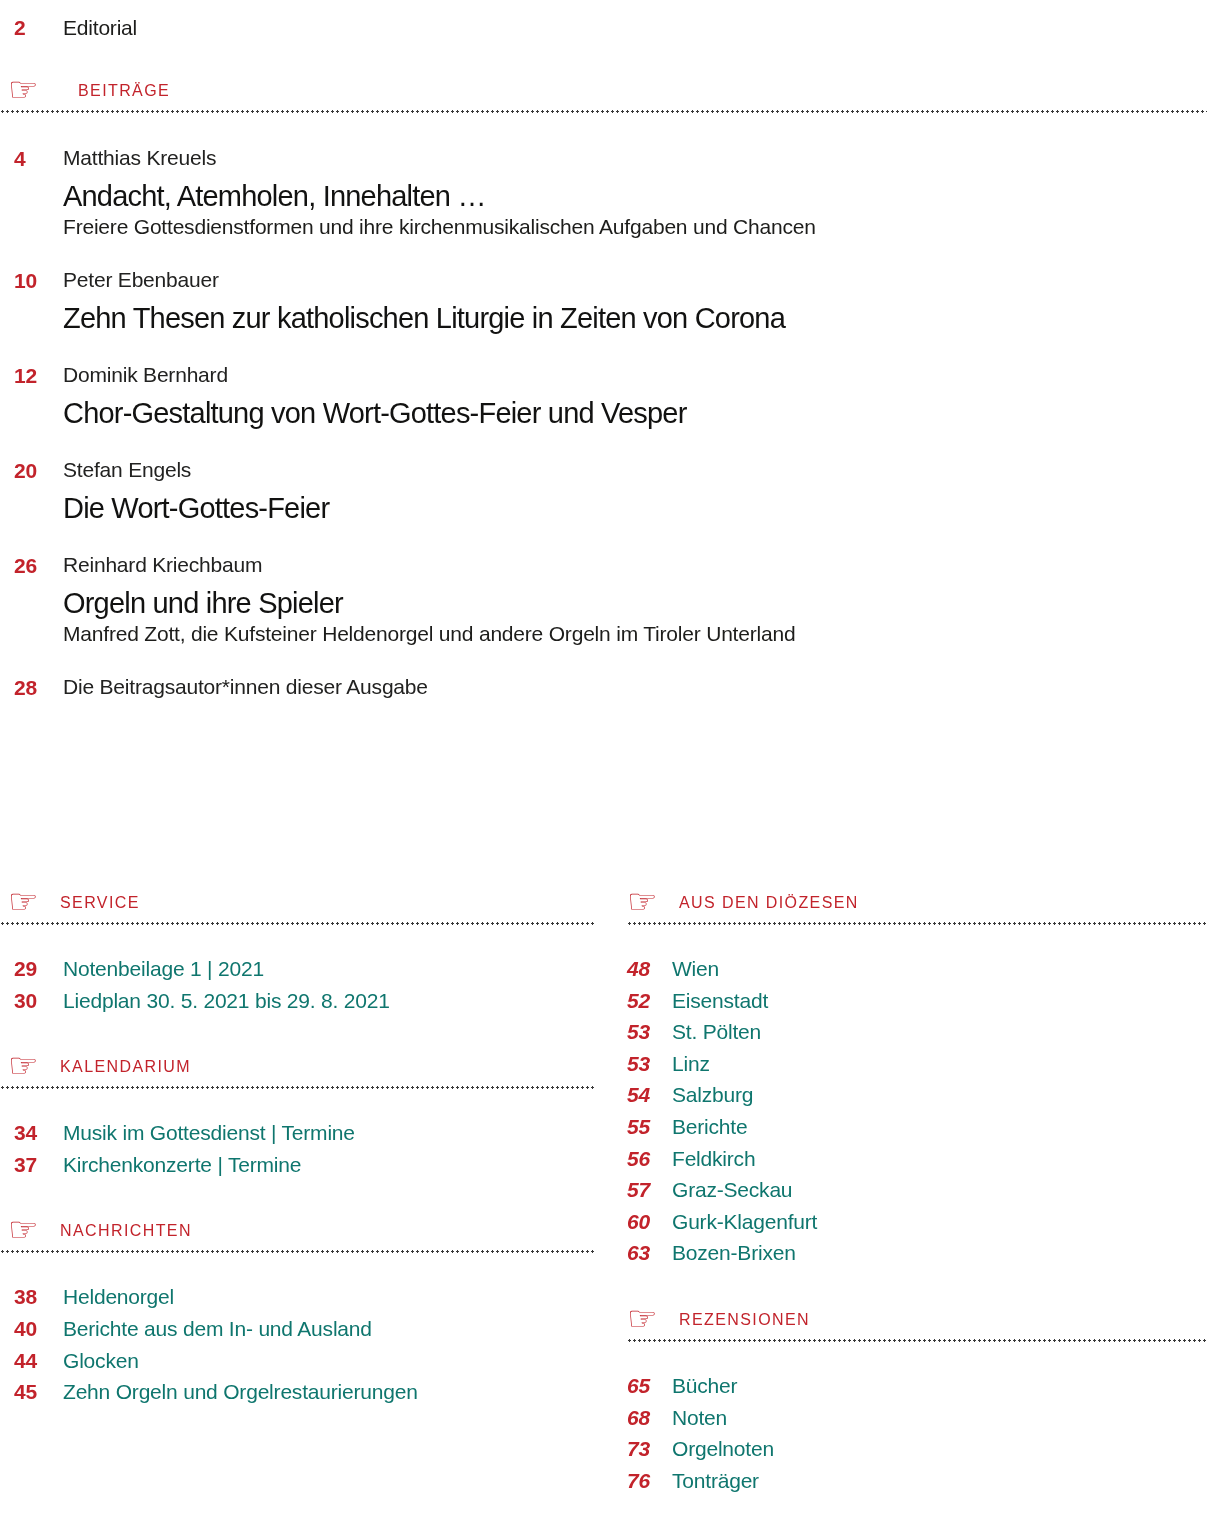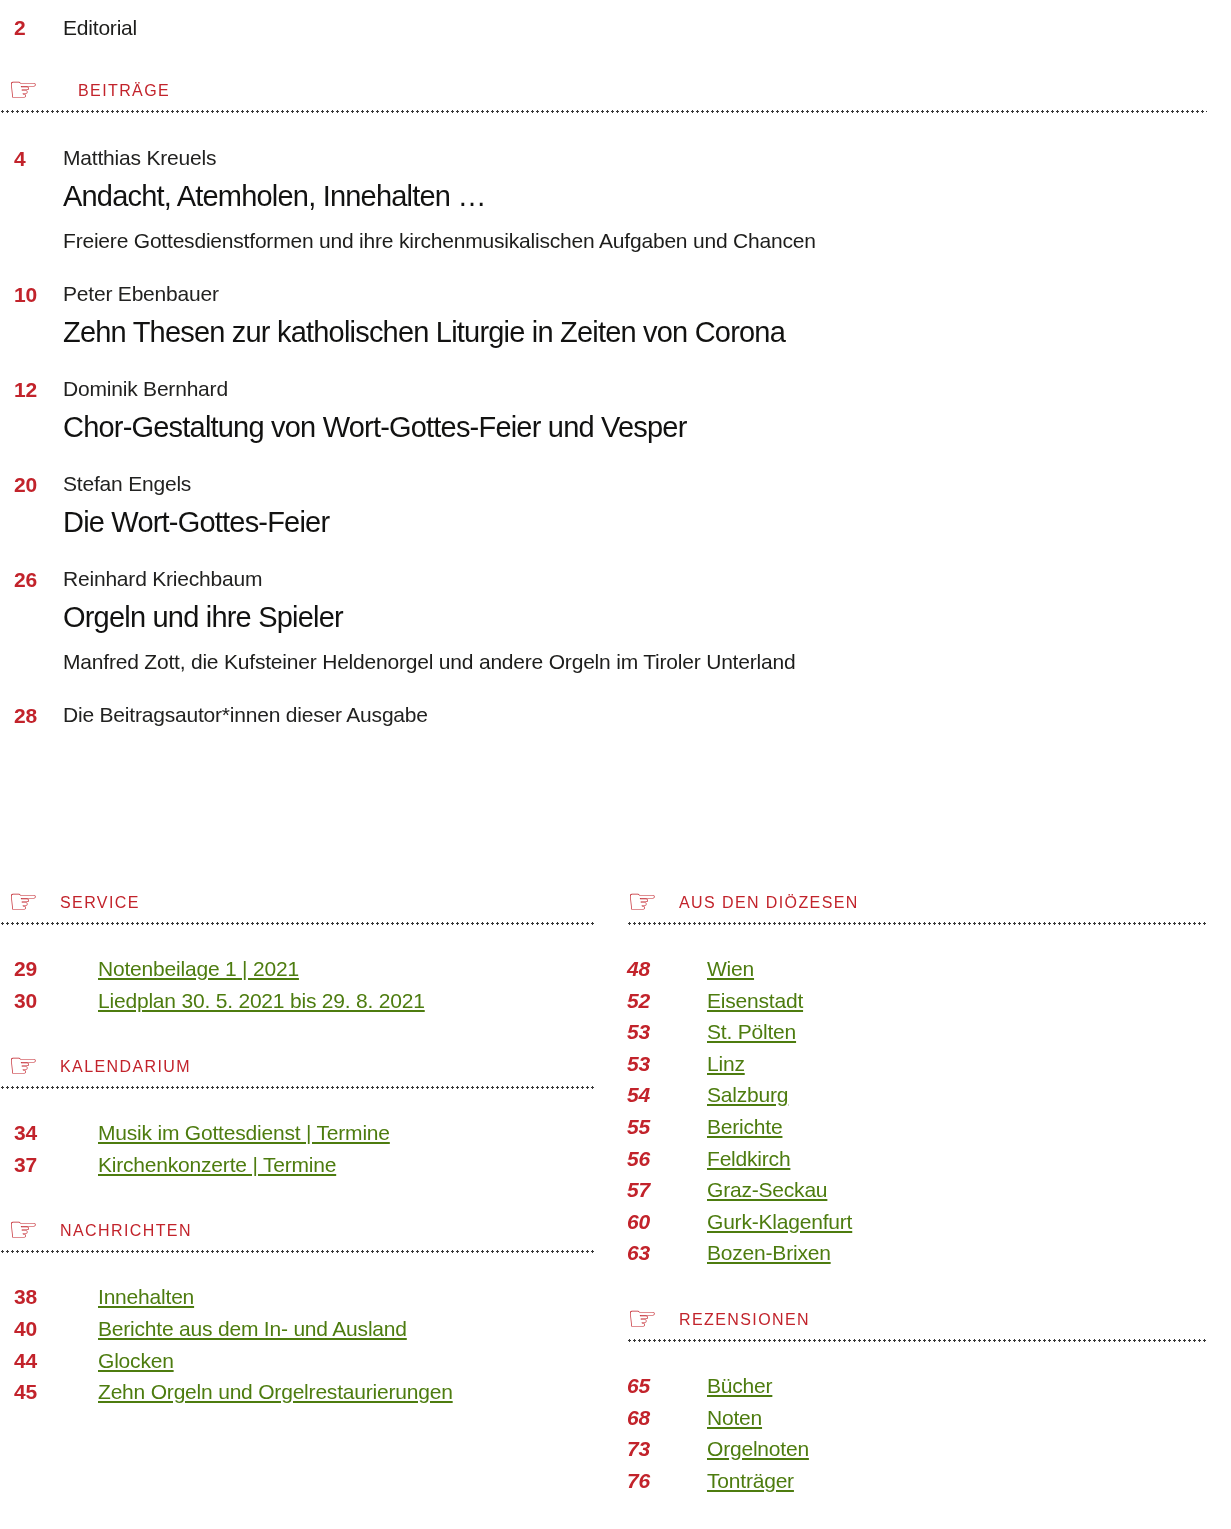--- a/index.html
+++ b/index.html
@@ -65,34 +65,34 @@
   .entry .author { font-size: 21px; line-height: 26px; letter-spacing: -0.2px; color: #222221; }
   .entry .title {
     font-size: 29px;
     line-height: 34px;
     font-weight: normal;
     letter-spacing: -0.8px;
     color: #121211;
     margin-top: 8px;
     white-space: nowrap;
   }
-  .entry .subtitle { font-size: 21px; line-height: 26px; letter-spacing: -0.2px; margin-top: 15px; color: #1d1d1b; }
+  .entry .subtitle { font-size: 21px; line-height: 26px; letter-spacing: -0.2px; margin-top: 1px; color: #1d1d1b; }
 
   
   #bottom-columns { position: absolute; top: 888px; left: 0; width: 1207px; display: flex; gap: 32px; }
   .col-left { width: 595px; flex: 0 0 595px; }
   .col-right { flex: 1; }
   .col-section { margin-bottom: 36px; }
   .col-section .items { margin-top: 28px; }
-  .item { display: grid; line-height: 31.6px; font-size: 21px; letter-spacing: -0.2px; gap: 35px; }
+  .item { display: grid; line-height: 31.6px; font-size: 21px; letter-spacing: -0.2px; }
   .col-left .item { grid-template-columns: 63px 1fr; }
   .col-right .item { grid-template-columns: 45px 1fr; }
   .item .num { font-size: 21px; }
   .col-right .item .num { padding-left: 0; font-style: italic; }
-  .item-label { color: #4d7c0f; text-decoration: underline; }
+  .item-label { color: #0f766e; }
 </style>
 </head>
 <body>
 
 <div class="page" style="--red: #c2232b;">
 
   <div class="row" id="editorial-row">
     <span class="num">2</span>
     <span class="label">Editorial</span>
   </div>
@@ -202,21 +202,21 @@
 
   <section class="col-section">
     <div class="sec-head">
       <span class="manicule">☞</span>
       <span class="sec-title">NACHRICHTEN</span>
     </div>
     <div class="dotted"></div>
     <div class="items">
   <div class="item">
     <span class="num">38</span>
-    <span class="item-label">Innehalten</span>
+    <span class="item-label">Heldenorgel</span>
   </div>
 
   <div class="item">
     <span class="num">40</span>
     <span class="item-label">Berichte aus dem In- und Ausland</span>
   </div>
 
   <div class="item">
     <span class="num">44</span>
     <span class="item-label">Glocken</span>

